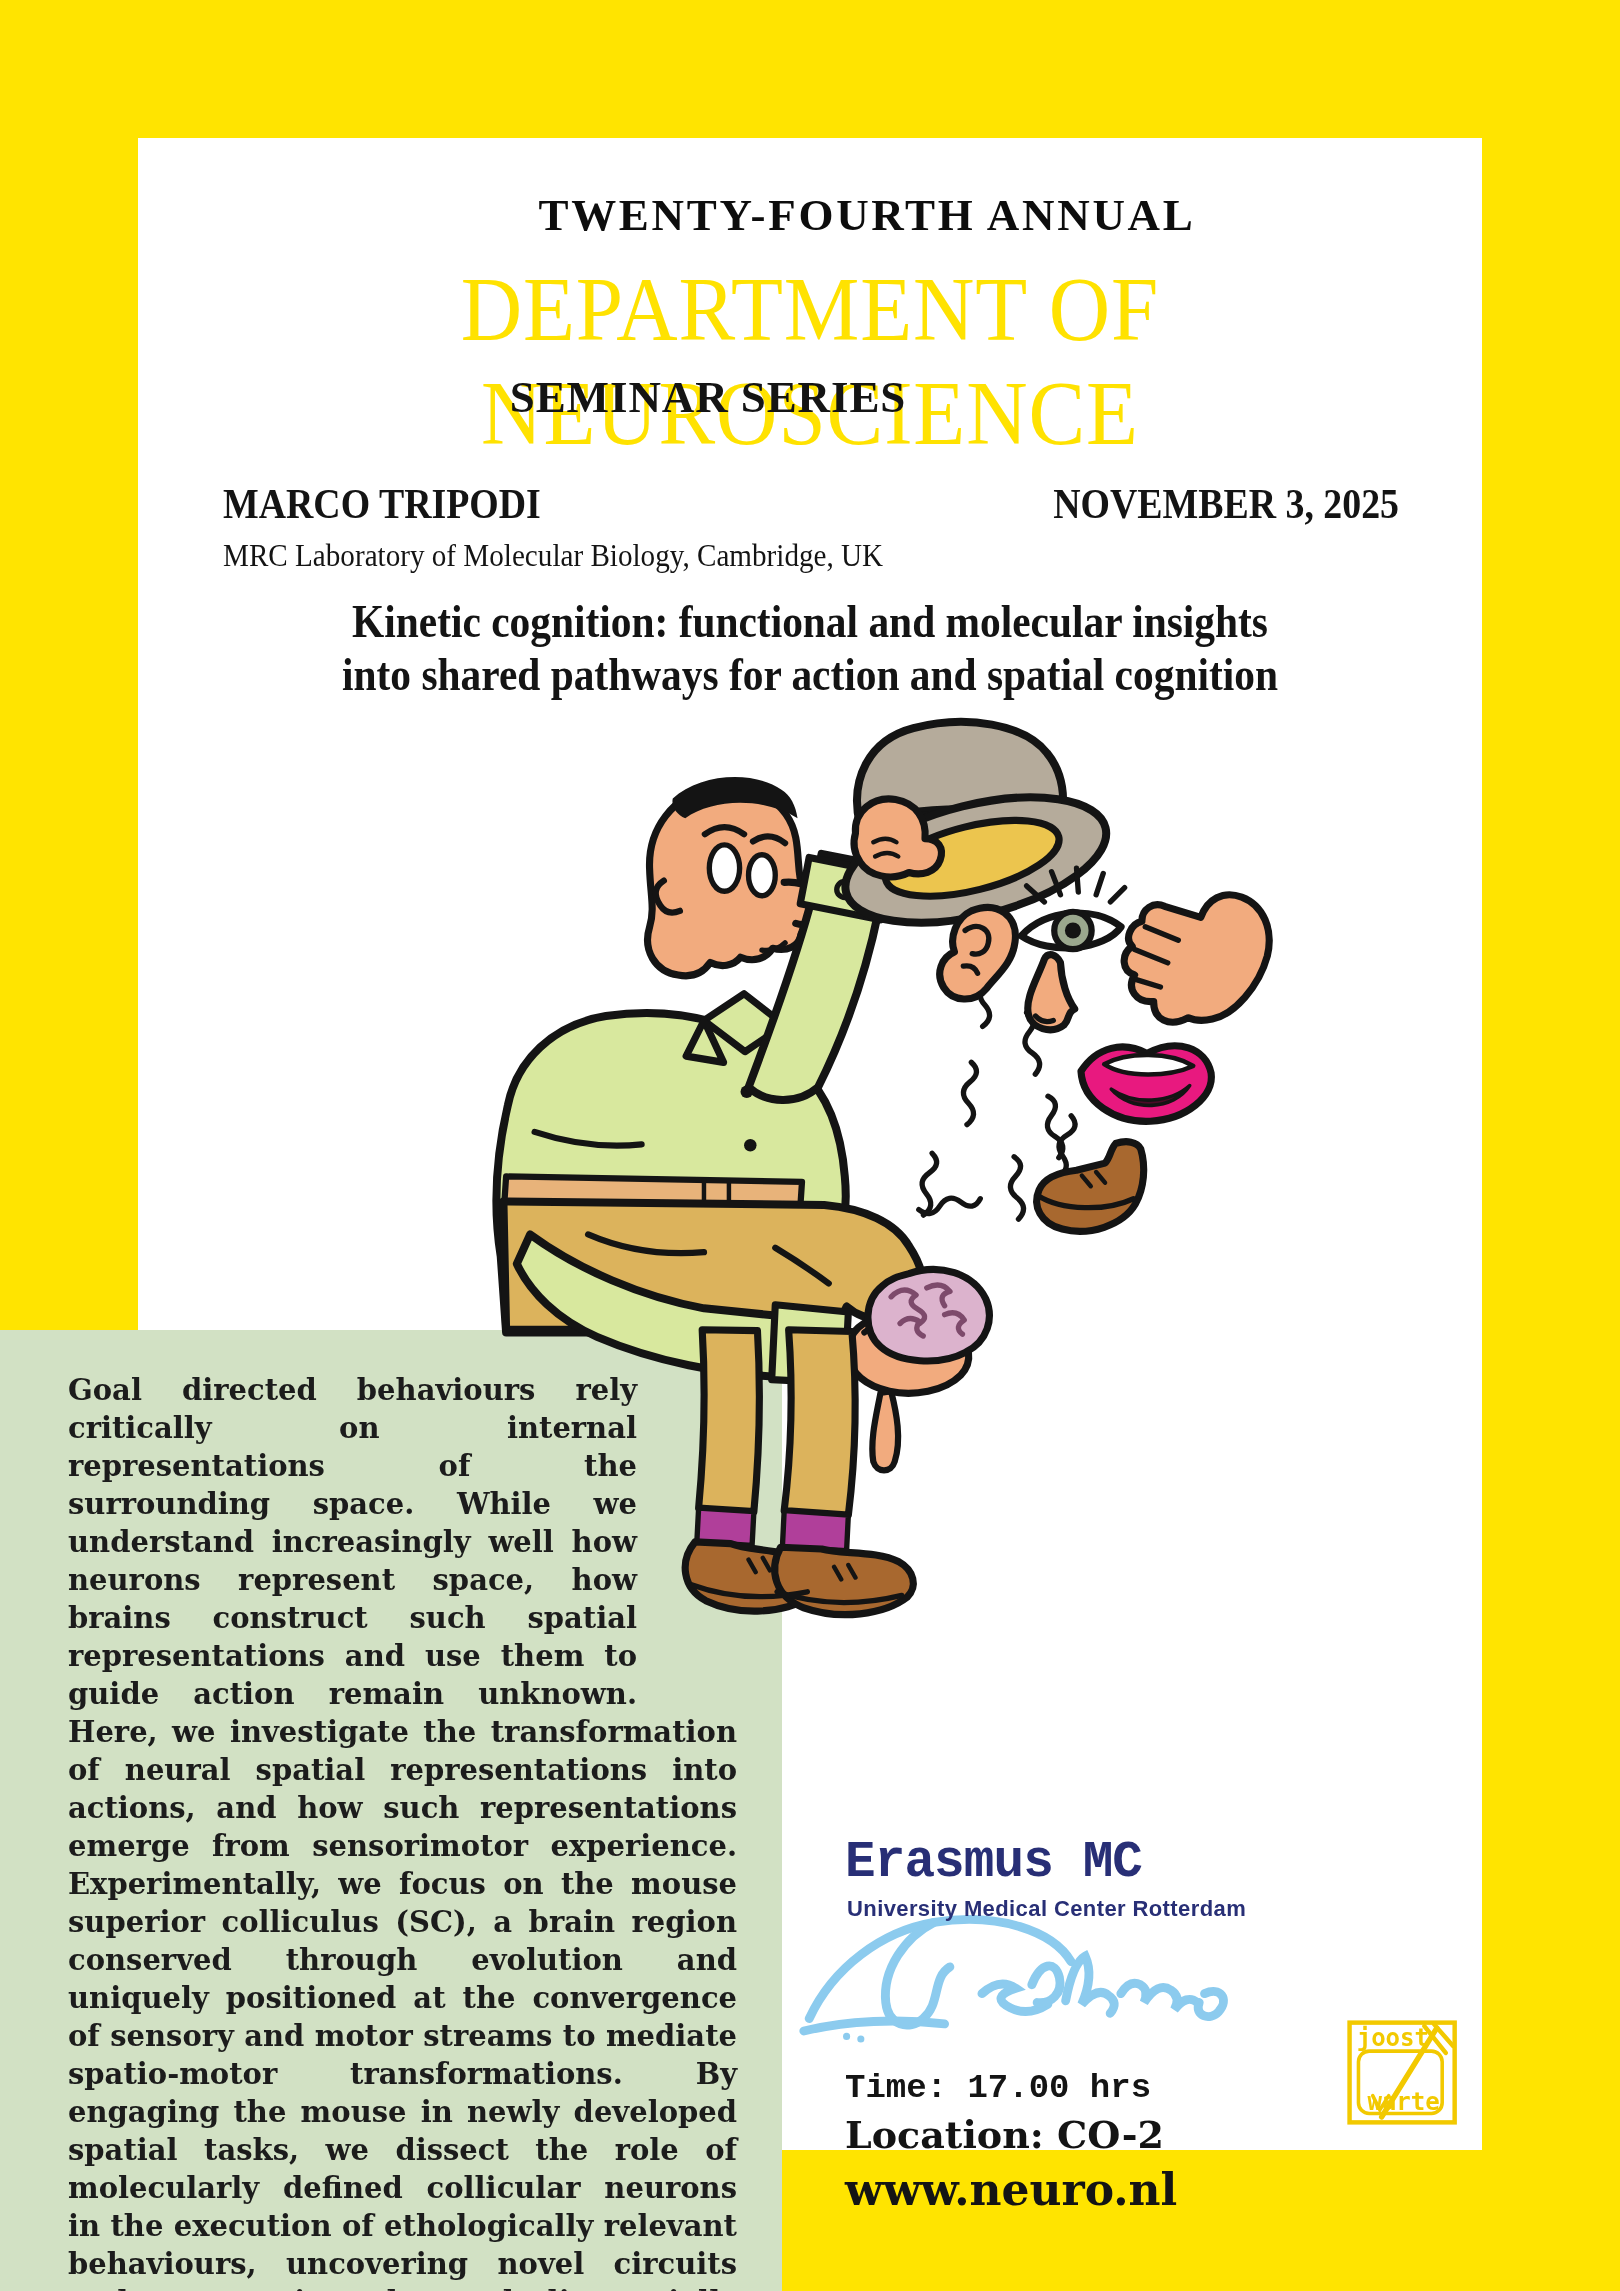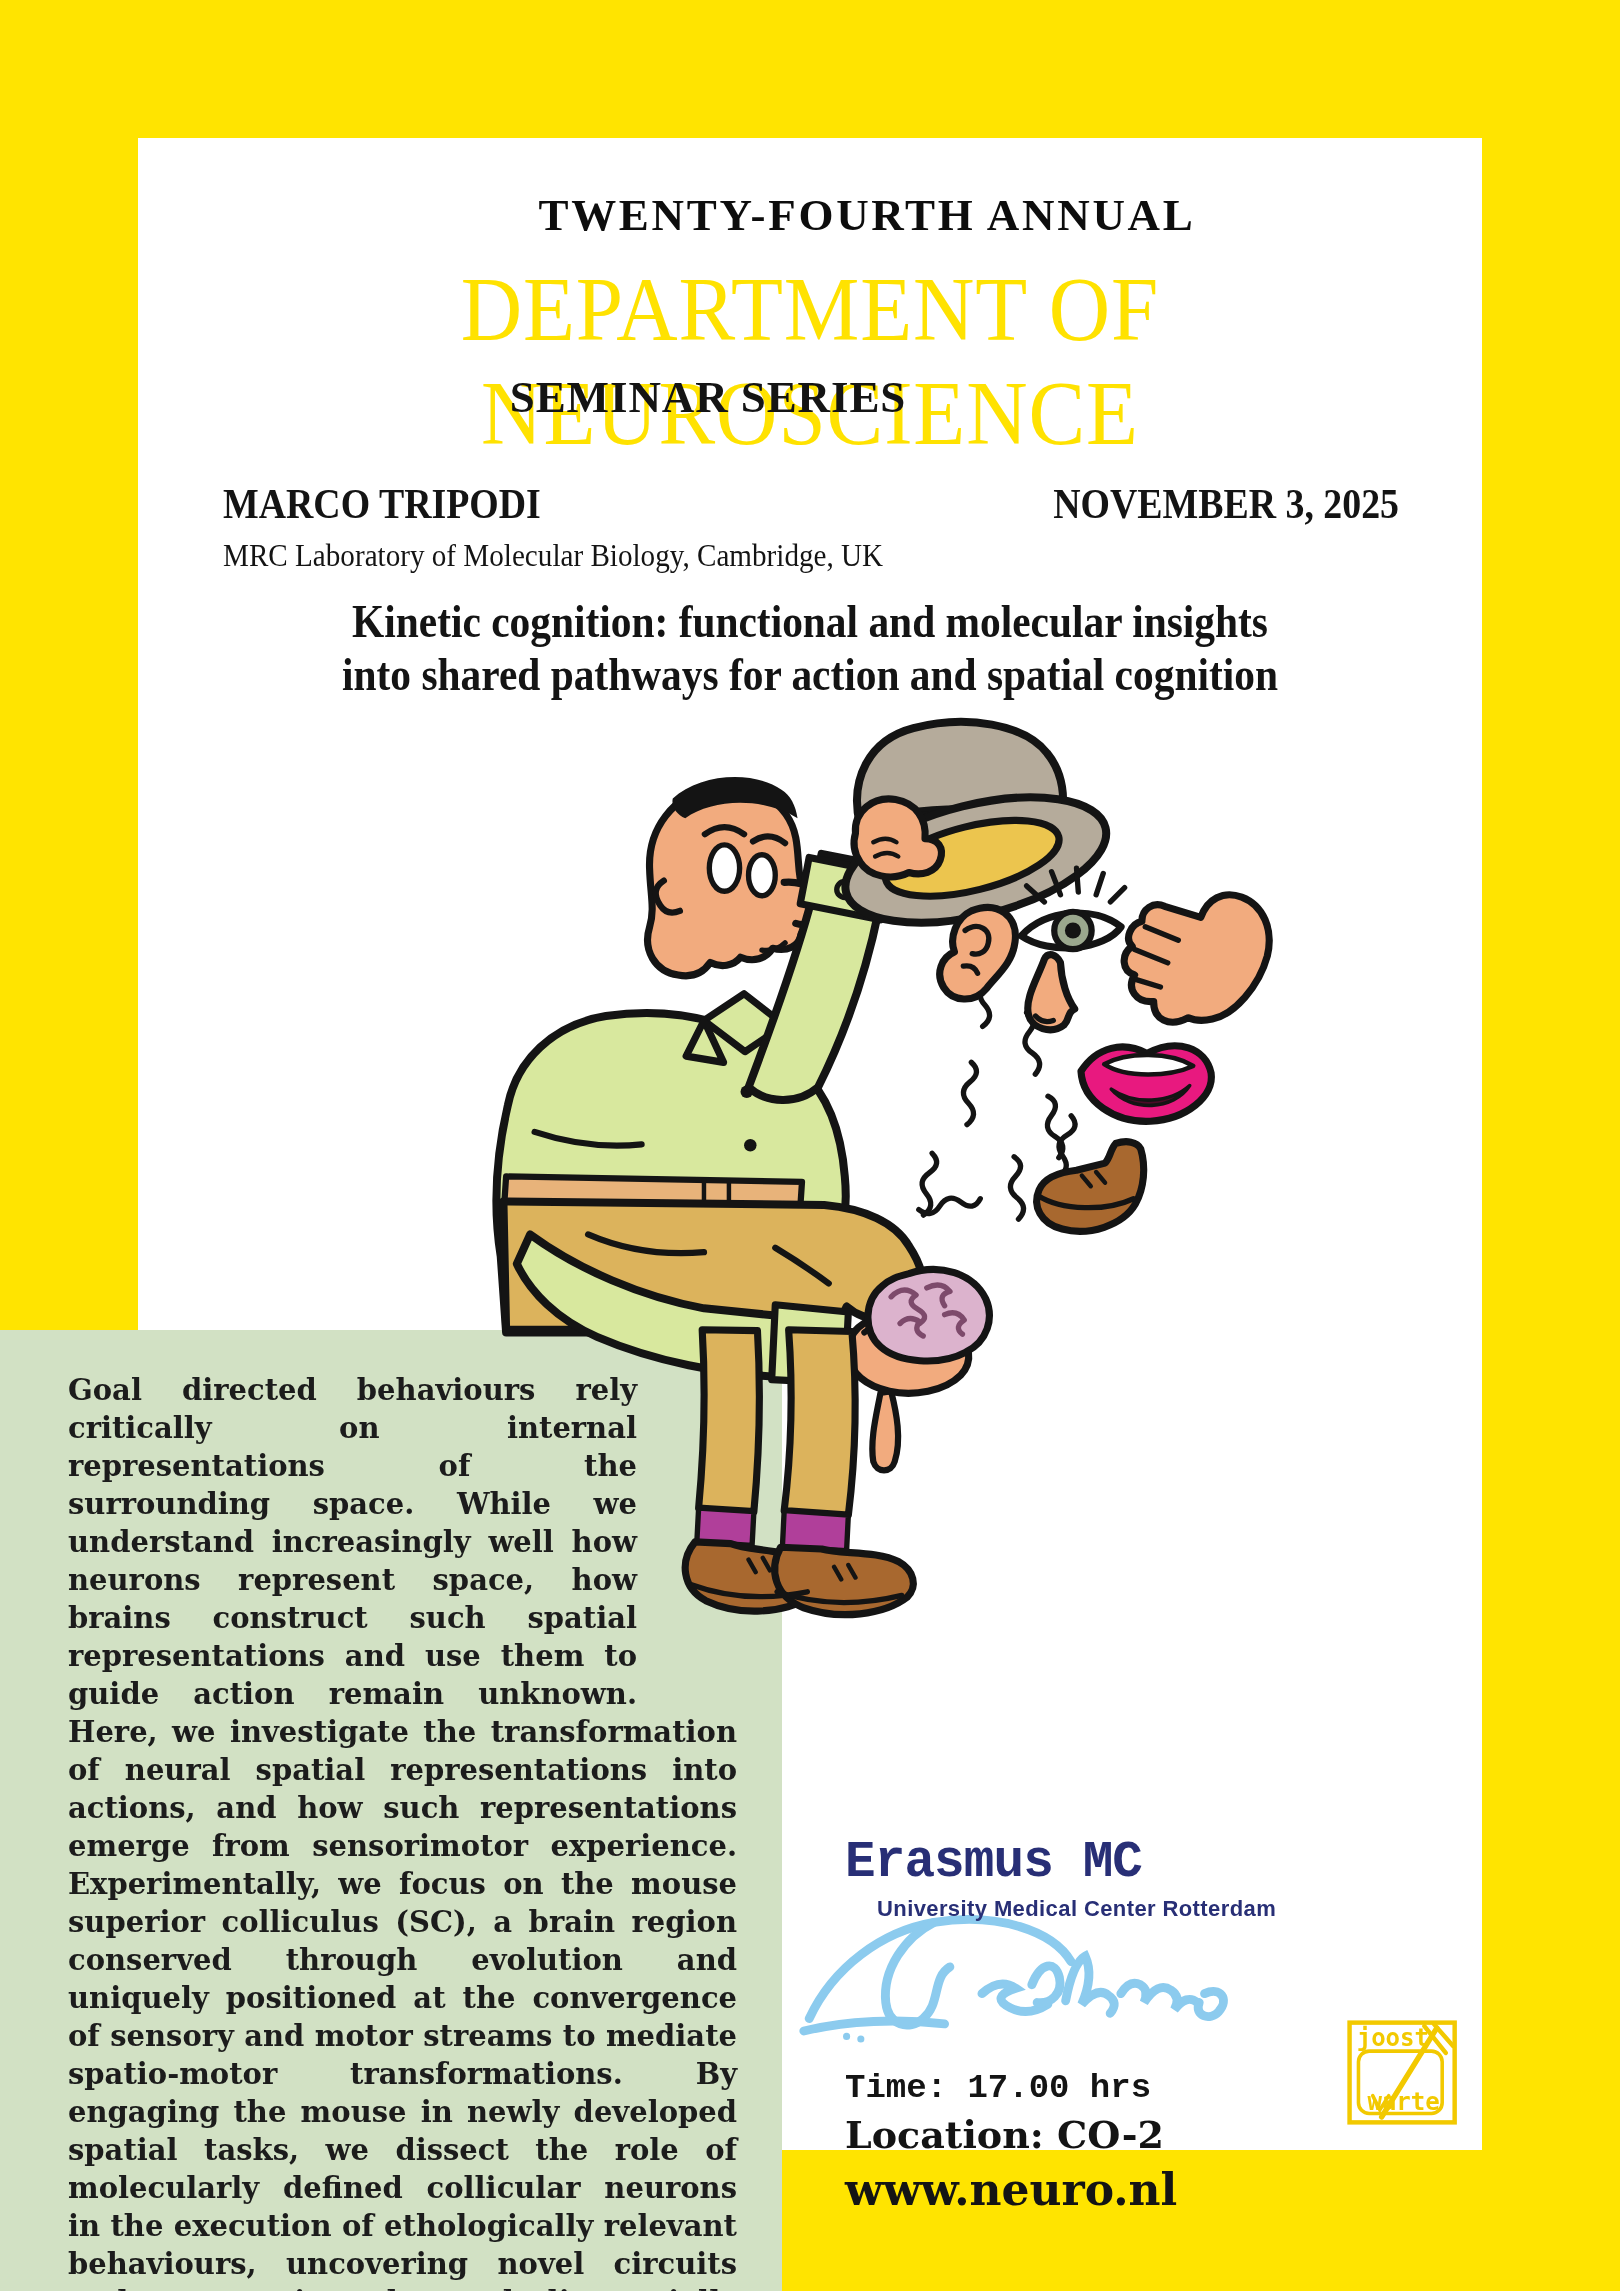--- a/index.html
+++ b/index.html
@@ -65,21 +65,21 @@
   
   .erasmus-signature{position:absolute;left:793px;top:1885px;width:499px;height:187px;z-index:2;}
   .erasmus-name{
     position:absolute;left:845px;top:1834px;
     font-family:Liberation Mono, monospace;font-weight:bold;font-size:51px;
     color:#282F76;letter-spacing:-0.9px;z-index:3;
   }
   .erasmus-subtitle{
     position:absolute;left:847px;top:1896px;
     font-family:"Liberation Sans",sans-serif;font-weight:bold;font-size:22px;
-    color:#282F76;letter-spacing:0.4px;z-index:3;margin-left:30px;
+    color:#282F76;letter-spacing:0.4px;z-index:3;
   }
   
   .detail-time{
     position:absolute;left:845px;top:2069px;
     font-family:Liberation Mono, monospace;font-weight:bold;font-size:34px;z-index:3;
   }
   .detail-location{
     position:absolute;left:845px;top:2112px;
     font-family:"DejaVu Serif",serif;font-weight:bold;font-size:38px;z-index:3;
   }

